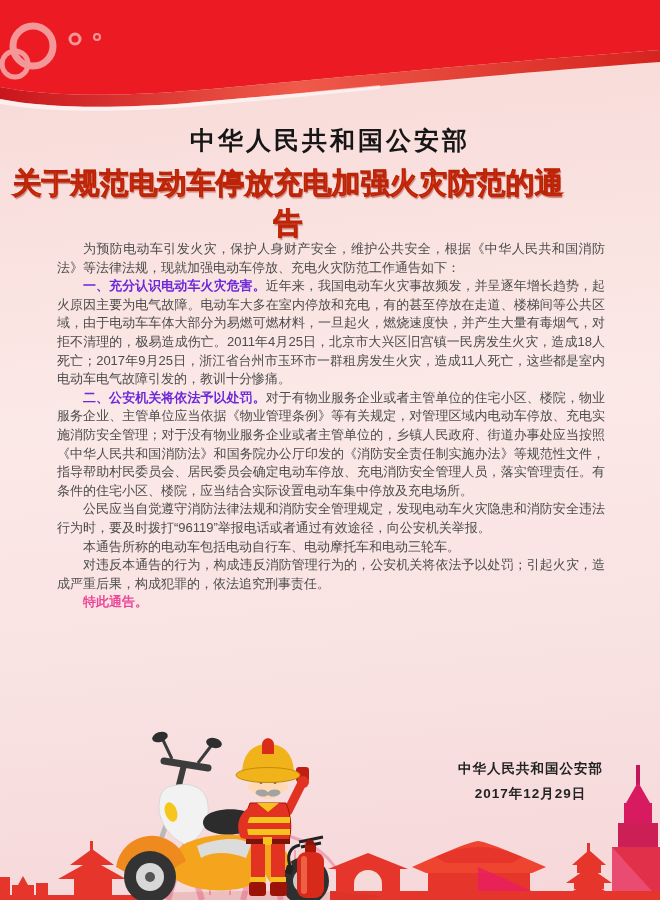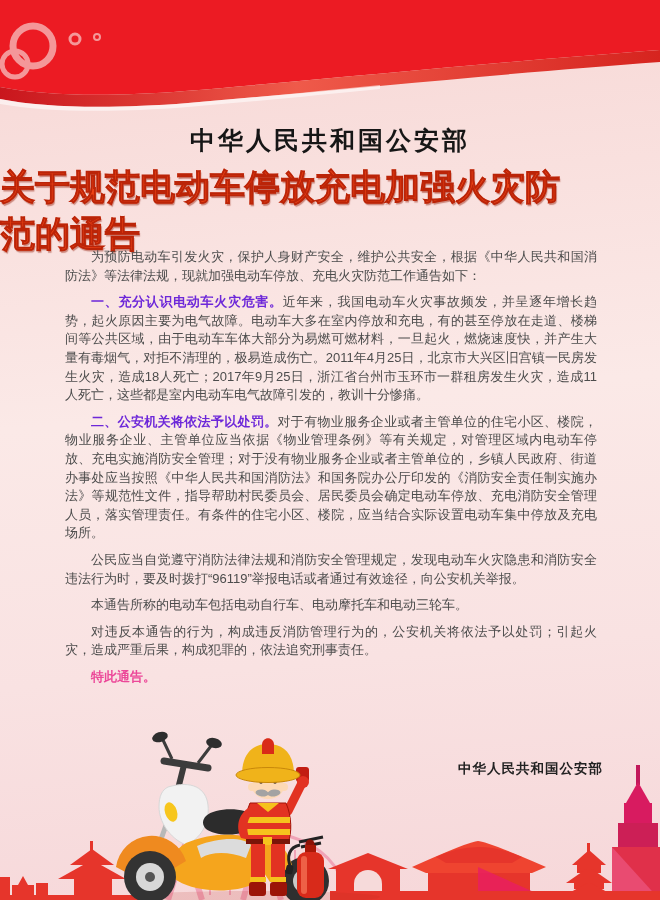--- a/index.html
+++ b/index.html
@@ -7,30 +7,30 @@
     width:660px;height:900px;position:relative;overflow:hidden;
     font-family:"Liberation Sans","DejaVu Sans",sans-serif;
     background:linear-gradient(175deg,#f3cecf 0%,#f8dcda 12%,#fbe9e7 45%,#f9e2e2 72%,#f6d7d9 100%);
   }
   .header-svg{position:absolute;top:0;left:0;display:block;}
   .ministry-title{
     position:absolute;top:124px;left:0;width:660px;text-align:center;
     font-size:25px;font-weight:bold;color:#161616;letter-spacing:3px;
   }
   .notice-title{
-    position:absolute;top:164px;left:0;width:576px;
-    font-size:35px;font-weight:bold;color:#ee4316;letter-spacing:0px;
+    position:absolute;top:164px;left:0;width:576px;text-align:center;
+    font-size:29px;font-weight:bold;color:#ee4316;letter-spacing:0px;
     -webkit-text-stroke:0.8px #bb2408;
     text-shadow:1px 2px 1px rgba(146,24,4,0.45);
   }
   .content{
     position:absolute;top:240px;left:57px;width:548px;
     font-size:13px;line-height:18.6px;color:#4c4c4c;text-align:justify;
   }
-  .content p{margin:8px;text-indent:2em;}
+  .content p{margin:0;text-indent:2em;}
   .sec-head{color:#6d28d9;font-weight:bold;}
   .closing-final{font-weight:bold;color:#ec4899;}
   .signature{
     position:absolute;top:756px;right:57px;text-align:center;
     font-size:13.5px;font-weight:bold;color:#222;line-height:25px;letter-spacing:1px;
   }
   .illustration-svg{position:absolute;left:0;bottom:0;display:block;}
 </style>
 </head>
 <body>
@@ -70,20 +70,21 @@
 
 
   <p>公民应当自觉遵守消防法律法规和消防安全管理规定，发现电动车火灾隐患和消防安全违法行为时，要及时拨打“96119”举报电话或者通过有效途径，向公安机关举报。</p>
   <p>本通告所称的电动车包括电动自行车、电动摩托车和电动三轮车。</p>
   <p>对违反本通告的行为，构成违反消防管理行为的，公安机关将依法予以处罚；引起火灾，造成严重后果，构成犯罪的，依法追究刑事责任。</p>
   <p class="closing-final">特此通告。</p>
 </div>
 
 <div class="signature">
   <div>中华人民共和国公安部</div>
+  <div>2017年12月29日</div>
 </div>
 
 <svg class="illustration-svg" width="660" height="175" viewBox="0 0 660 175">
 
   <g>
 
     <g fill="#e6352b">
       <rect x="0" y="152" width="10" height="23"></rect>
       <path d="M12,175 V160 h6 l5,-9 5,9 h6 v15 Z"></path>
       <rect x="36" y="158" width="12" height="17"></rect>

